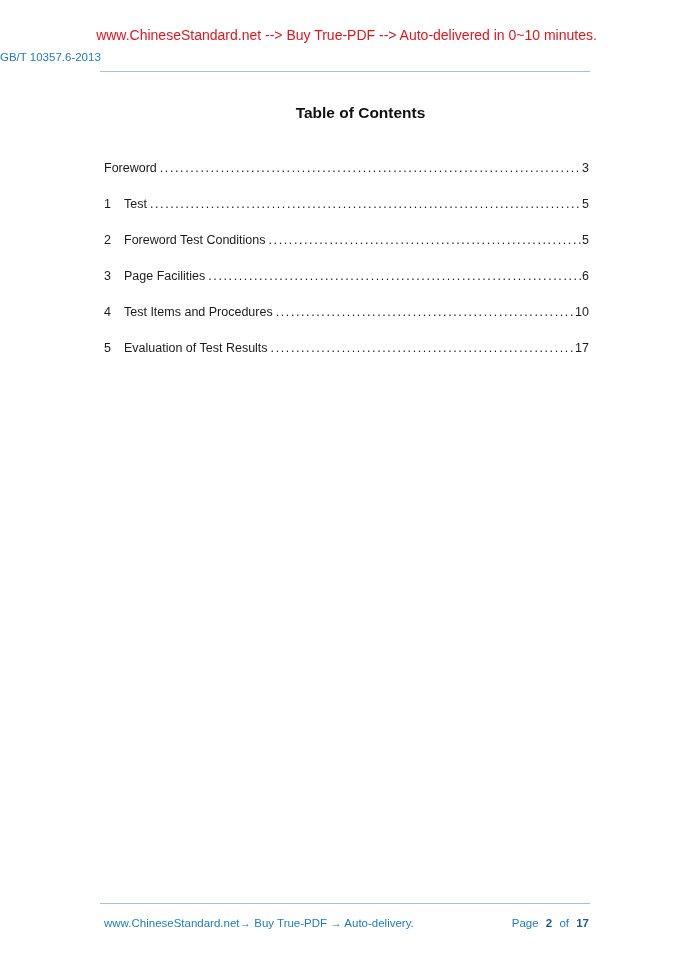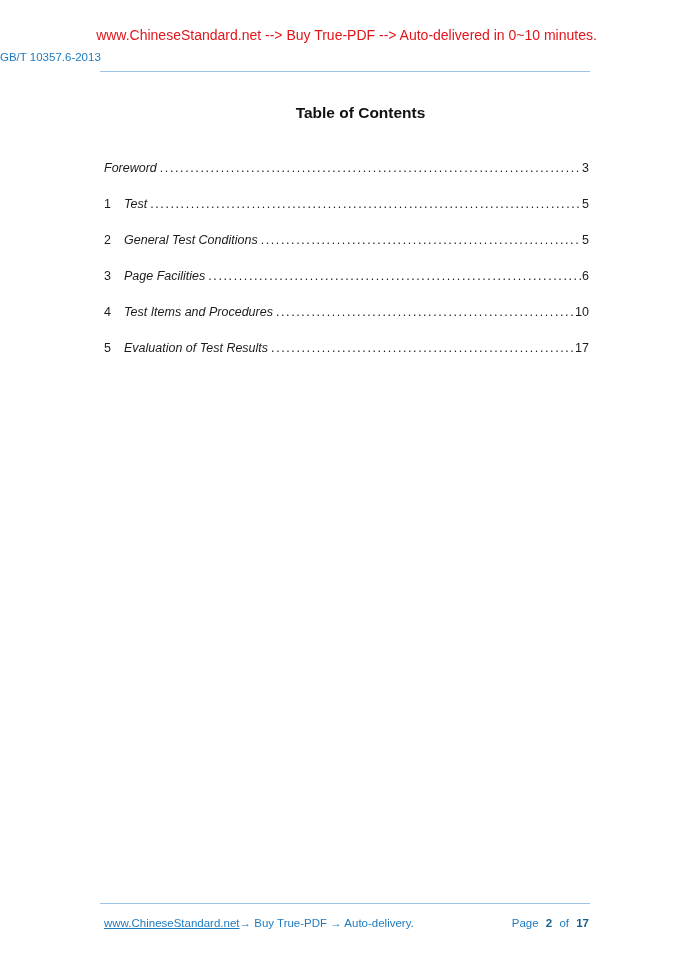--- a/index.html
+++ b/index.html
@@ -47,41 +47,41 @@
   
   .toc { position: absolute; top: 161px; left: 104px; right: 104px; }
   .toc-row {
     display: flex; align-items: baseline;
     font-size: 12.5px; line-height: 15px;
     margin-bottom: 21px;
     cursor: pointer;
   }
   .toc-num { display: inline-block; width: 20px; flex-shrink: 0; }
   .toc-num:empty { display: none; }
-  .toc-label { flex-shrink: 0; white-space: nowrap; font-style: italic; }
+  .toc-label { flex-shrink: 0; white-space: nowrap; }
   .toc-leader {
     flex: 1 1 auto; overflow: hidden; white-space: nowrap;
     margin-left: 3px; margin-right: 1px;
     min-width: 0;
   }
   .toc-leader::after {
     content: "..................................................................................................................................................................................";
     letter-spacing: 1.6px;
   }
   .toc-page { flex-shrink: 0; text-align: right; }
 
   
   .bottom-rule { top: 903px; }
   .footer-row {
     position: absolute; top: 916px; left: 104px; right: 104px;
     display: flex; justify-content: space-between; align-items: baseline;
     font-size: 11.5px; line-height: 14px;
     color: var(--blue, #1e7bc1);
   }
-  .footer-link { text-decoration: underline; color: var(--blue, #1e7bc1); cursor: pointer; }
+  .footer-link { color: var(--blue, #1e7bc1); cursor: pointer; }
   .footer-tagline { }
   .page-indicator span { margin-left: 4px; }
   .page-indicator span:first-child { margin-left: 0; margin-top: 36px; }
   .page-num { font-weight: bold; color: var(--blue-dark, #155d8f); }
 </style>
 </head>
 <body>
 
 <div class="page">
 
@@ -104,21 +104,21 @@
 
     <div class="toc-row">
       <span class="toc-num">1</span>
       <span class="toc-label">Test</span>
       <span class="toc-leader"></span>
       <span class="toc-page">5</span>
     </div>
 
     <div class="toc-row">
       <span class="toc-num">2</span>
-      <span class="toc-label">General Test Conditions</span>
+      <span class="toc-label">Foreword Test Conditions</span>
       <span class="toc-leader"></span>
       <span class="toc-page">5</span>
     </div>
 
     <div class="toc-row">
       <span class="toc-num">3</span>
       <span class="toc-label">Page Facilities</span>
       <span class="toc-leader"></span>
       <span class="toc-page">6</span>
     </div>

